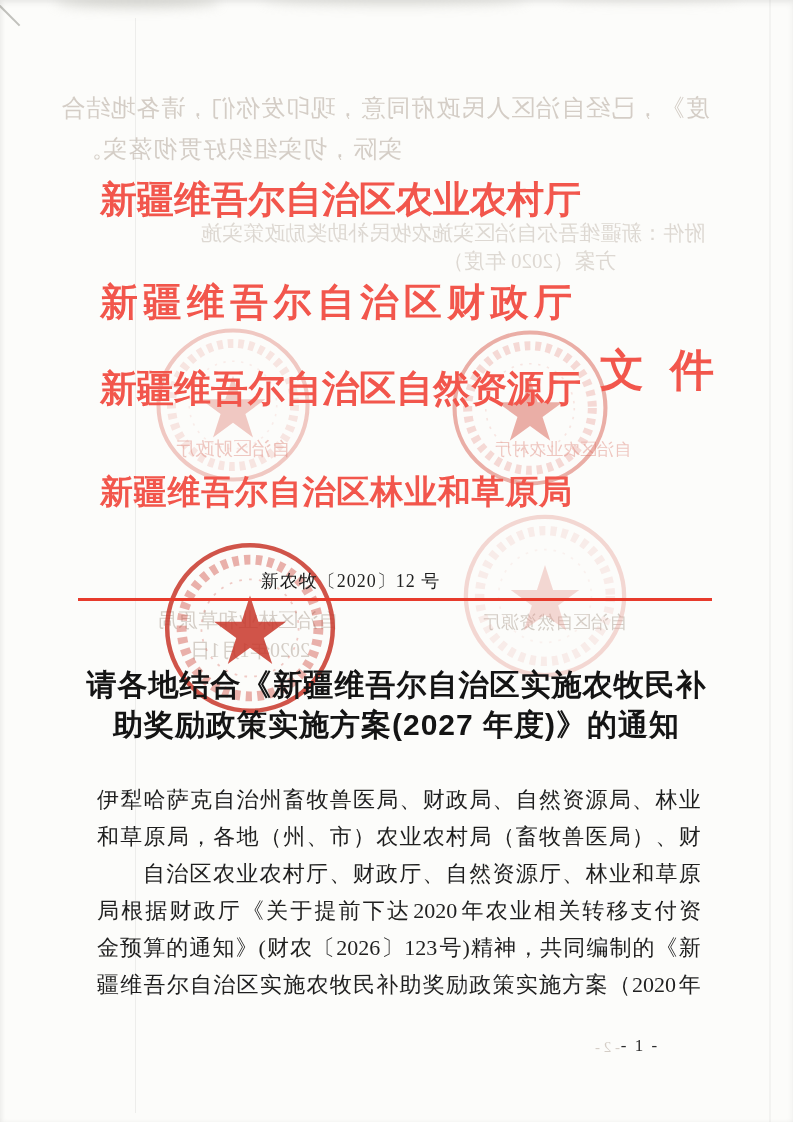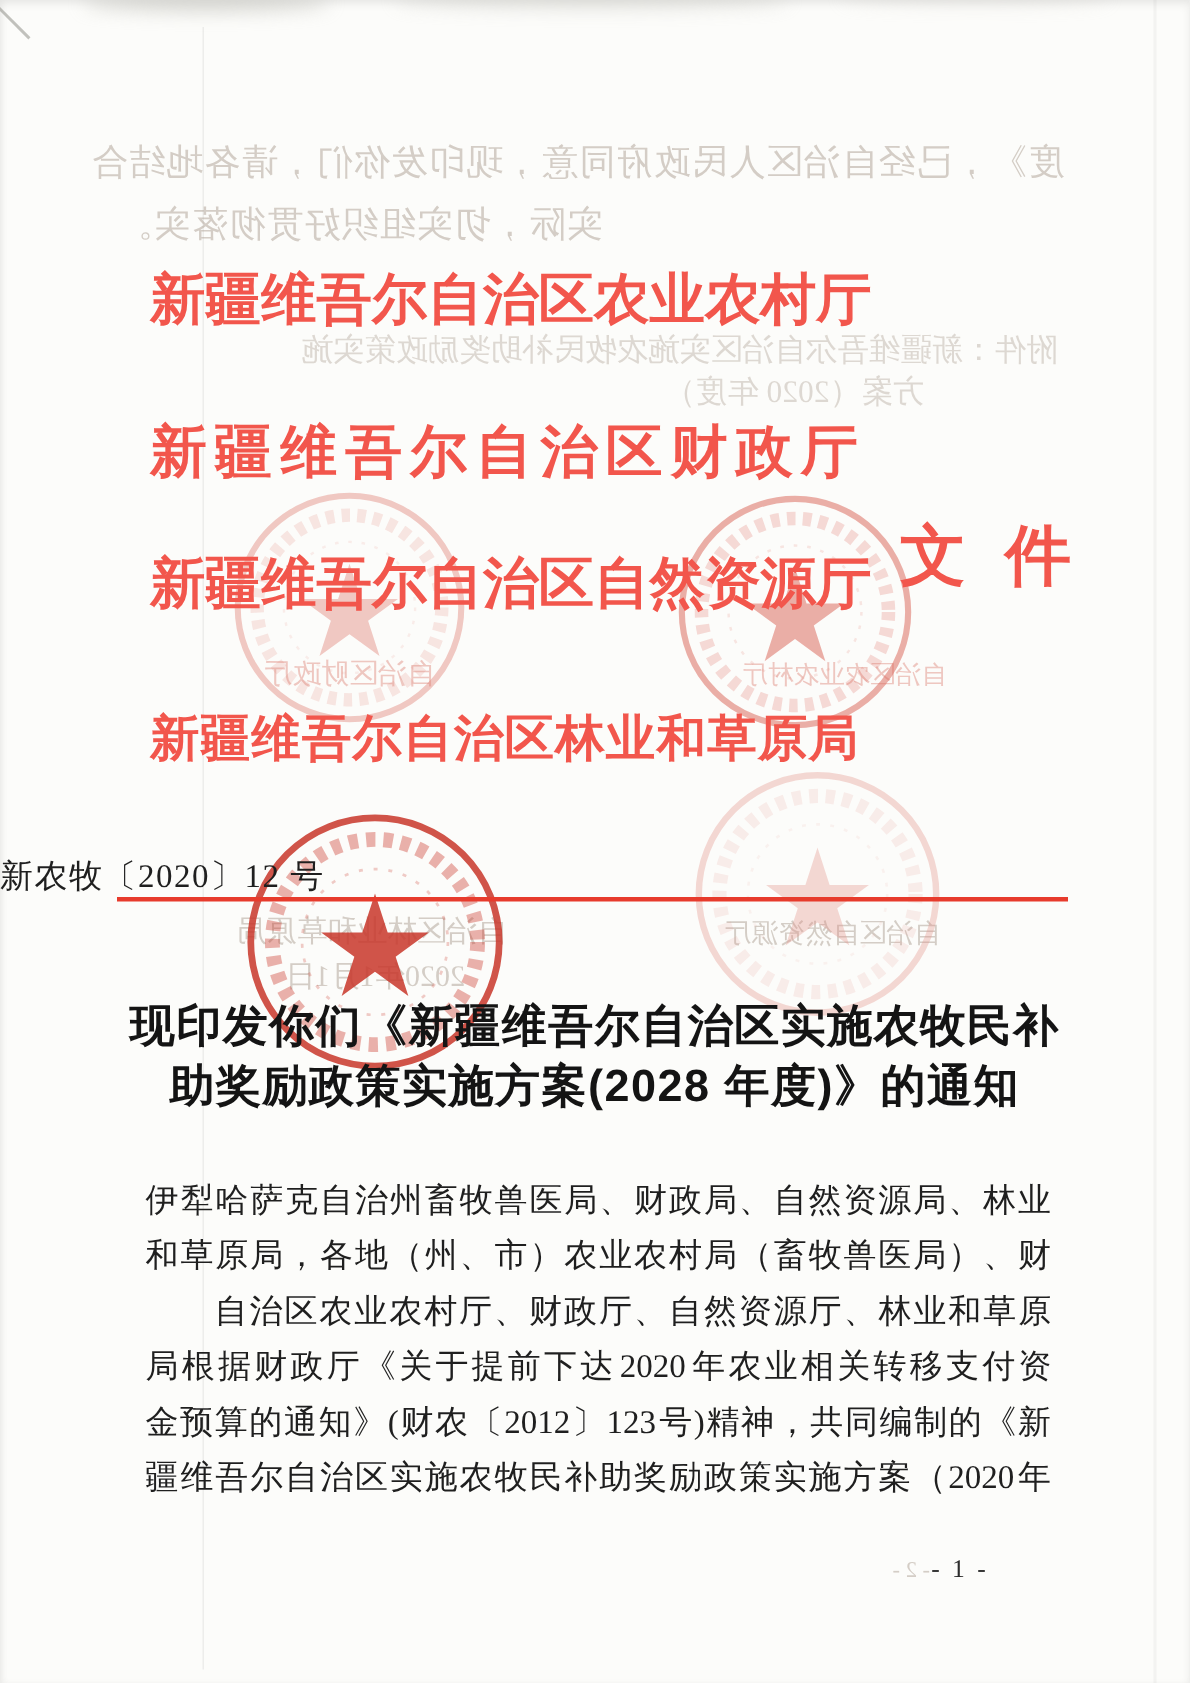--- a/index.html
+++ b/index.html
@@ -42,22 +42,22 @@
 
   
   .agency { position:absolute; left:100px; width:472px; display:flex; justify-content:space-between;
             font-family:"Liberation Sans", sans-serif; font-weight:700; color:var(--red-text); line-height:1.08; }
   .h1 { top:180px; font-size:37px; }
   .h2 { top:282px; font-size:38px; }
   .h3 { top:369px; font-size:37px; }
   .h4 { top:474px; font-size:33px; }
   .doc-type { position:absolute; left:600px; top:341px; width:114px; display:flex; justify-content:space-between;
               font-family:"Liberation Sans", sans-serif; font-weight:700; font-size:44px; color:var(--red-text); }
-  .doc-number { position:absolute; left:0; top:569px; width:701px; 
-                font-size:22px; color:var(--ink); letter-spacing:1px; }
+  .doc-number { position:absolute; left:0; top:569px; width:701px; text-align:center;
+                font-size:18px; color:var(--ink); letter-spacing:1px; }
   .red-rule { position:absolute; left:78px; top:598px; width:634px; height:3px; background:var(--red-line); }
 
   
   .title { position:absolute; left:60px; top:665px; width:673px; text-align:center;
            font-family:"Liberation Sans", sans-serif; font-weight:700; font-size:30px;
            line-height:40px; color:#141414; letter-spacing:1px; }
 
   
   .body-text { position:absolute; left:97px; top:781px; width:604px; font-size:22px; color:var(--ink); }
   .bl { height:37px; display:flex; justify-content:space-between; align-items:center; }
@@ -175,22 +175,22 @@
     </div>
   <div class="doc-type">
       <span>文</span>
       <span>件</span>
     </div>
 
   <div class="doc-number">新农牧〔2020〕12 号</div>
   <div class="red-rule"></div>
 
   <div class="title">
-    <div>现印发你们《新疆维吾尔自治区实施农牧民补</div>
-    <div>助奖励政策实施方案(2028 年度)》的通知</div>
+    <div>请各地结合《新疆维吾尔自治区实施农牧民补</div>
+    <div>助奖励政策实施方案(2027 年度)》的通知</div>
   </div>
 
   <div class="body-text">
     <div class="bl">
         <span>伊</span>
         <span>犁</span>
         <span>哈</span>
         <span>萨</span>
         <span>克</span>
         <span>自</span>
@@ -302,21 +302,21 @@
         <span>预</span>
         <span>算</span>
         <span>的</span>
         <span>通</span>
         <span>知</span>
         <span>》</span>
         <span>(</span>
         <span>财</span>
         <span>农</span>
         <span>〔</span>
-        <span>2012</span>
+        <span>2026</span>
         <span>〕</span>
         <span>123</span>
         <span> </span>
         <span>号</span>
         <span>)</span>
         <span>精</span>
         <span>神</span>
         <span>，</span>
         <span>共</span>
         <span>同</span>

